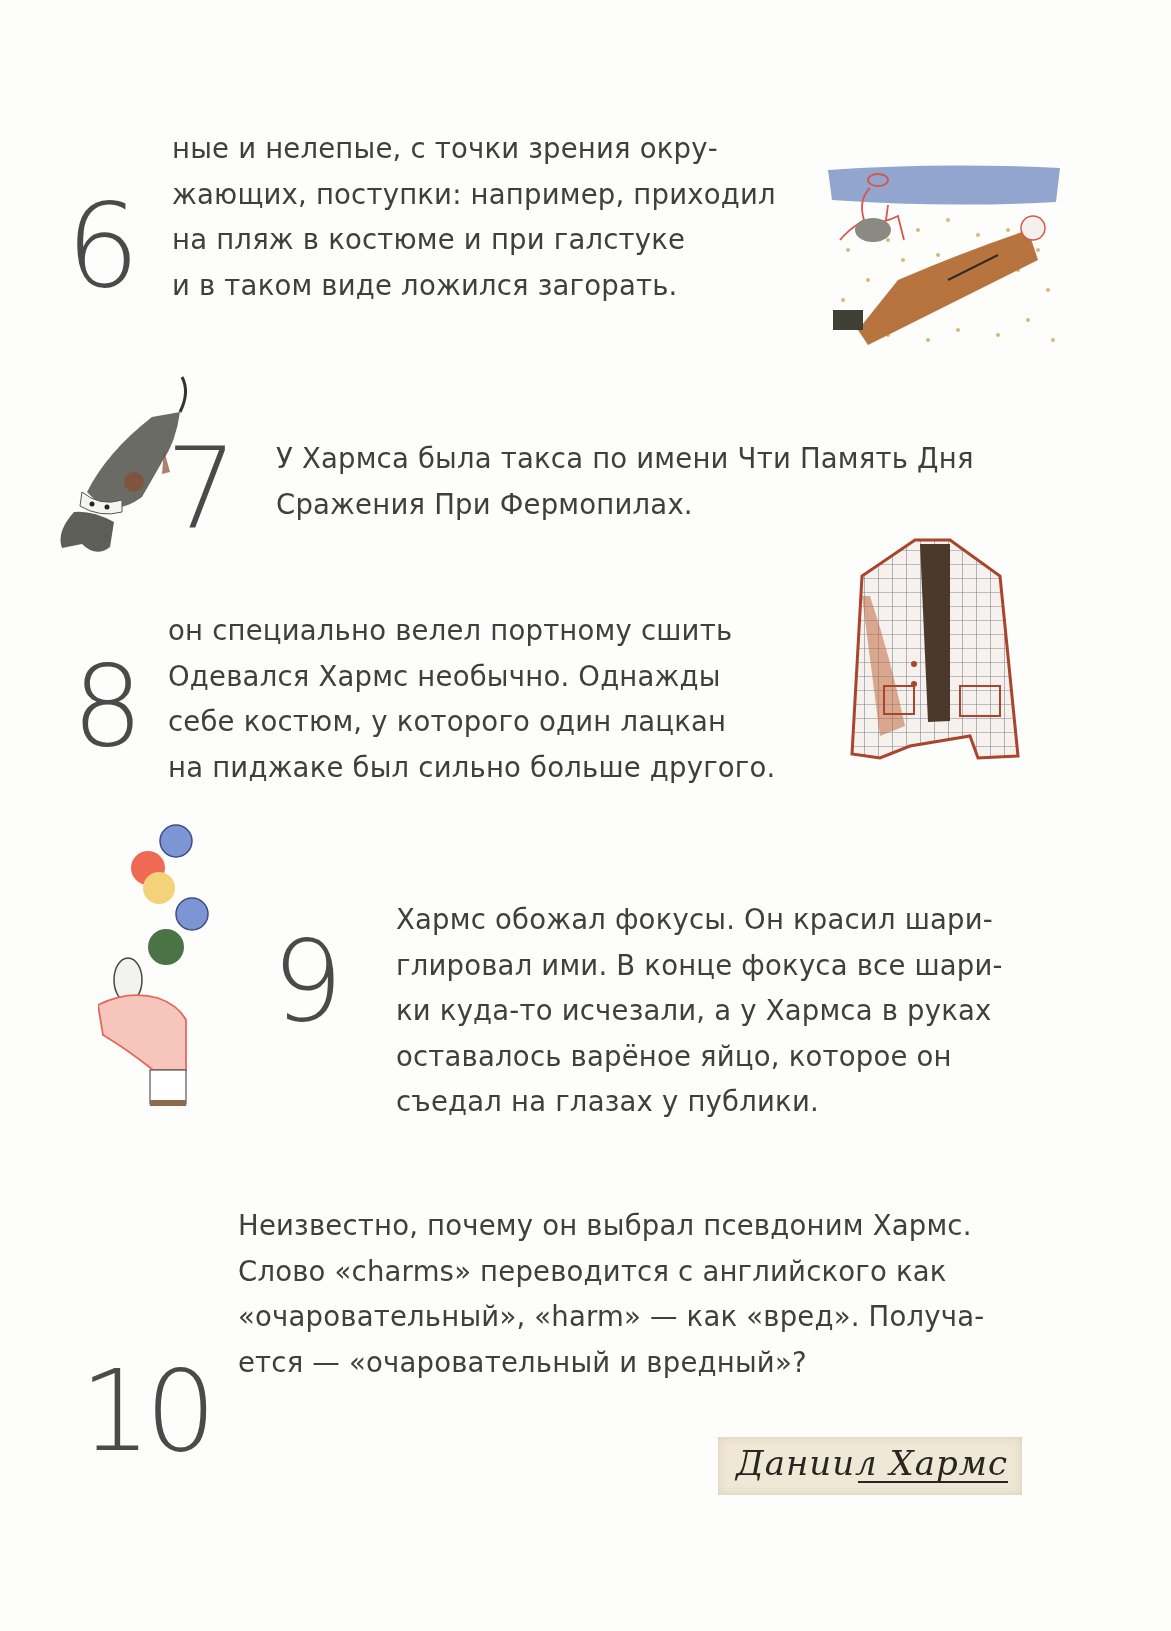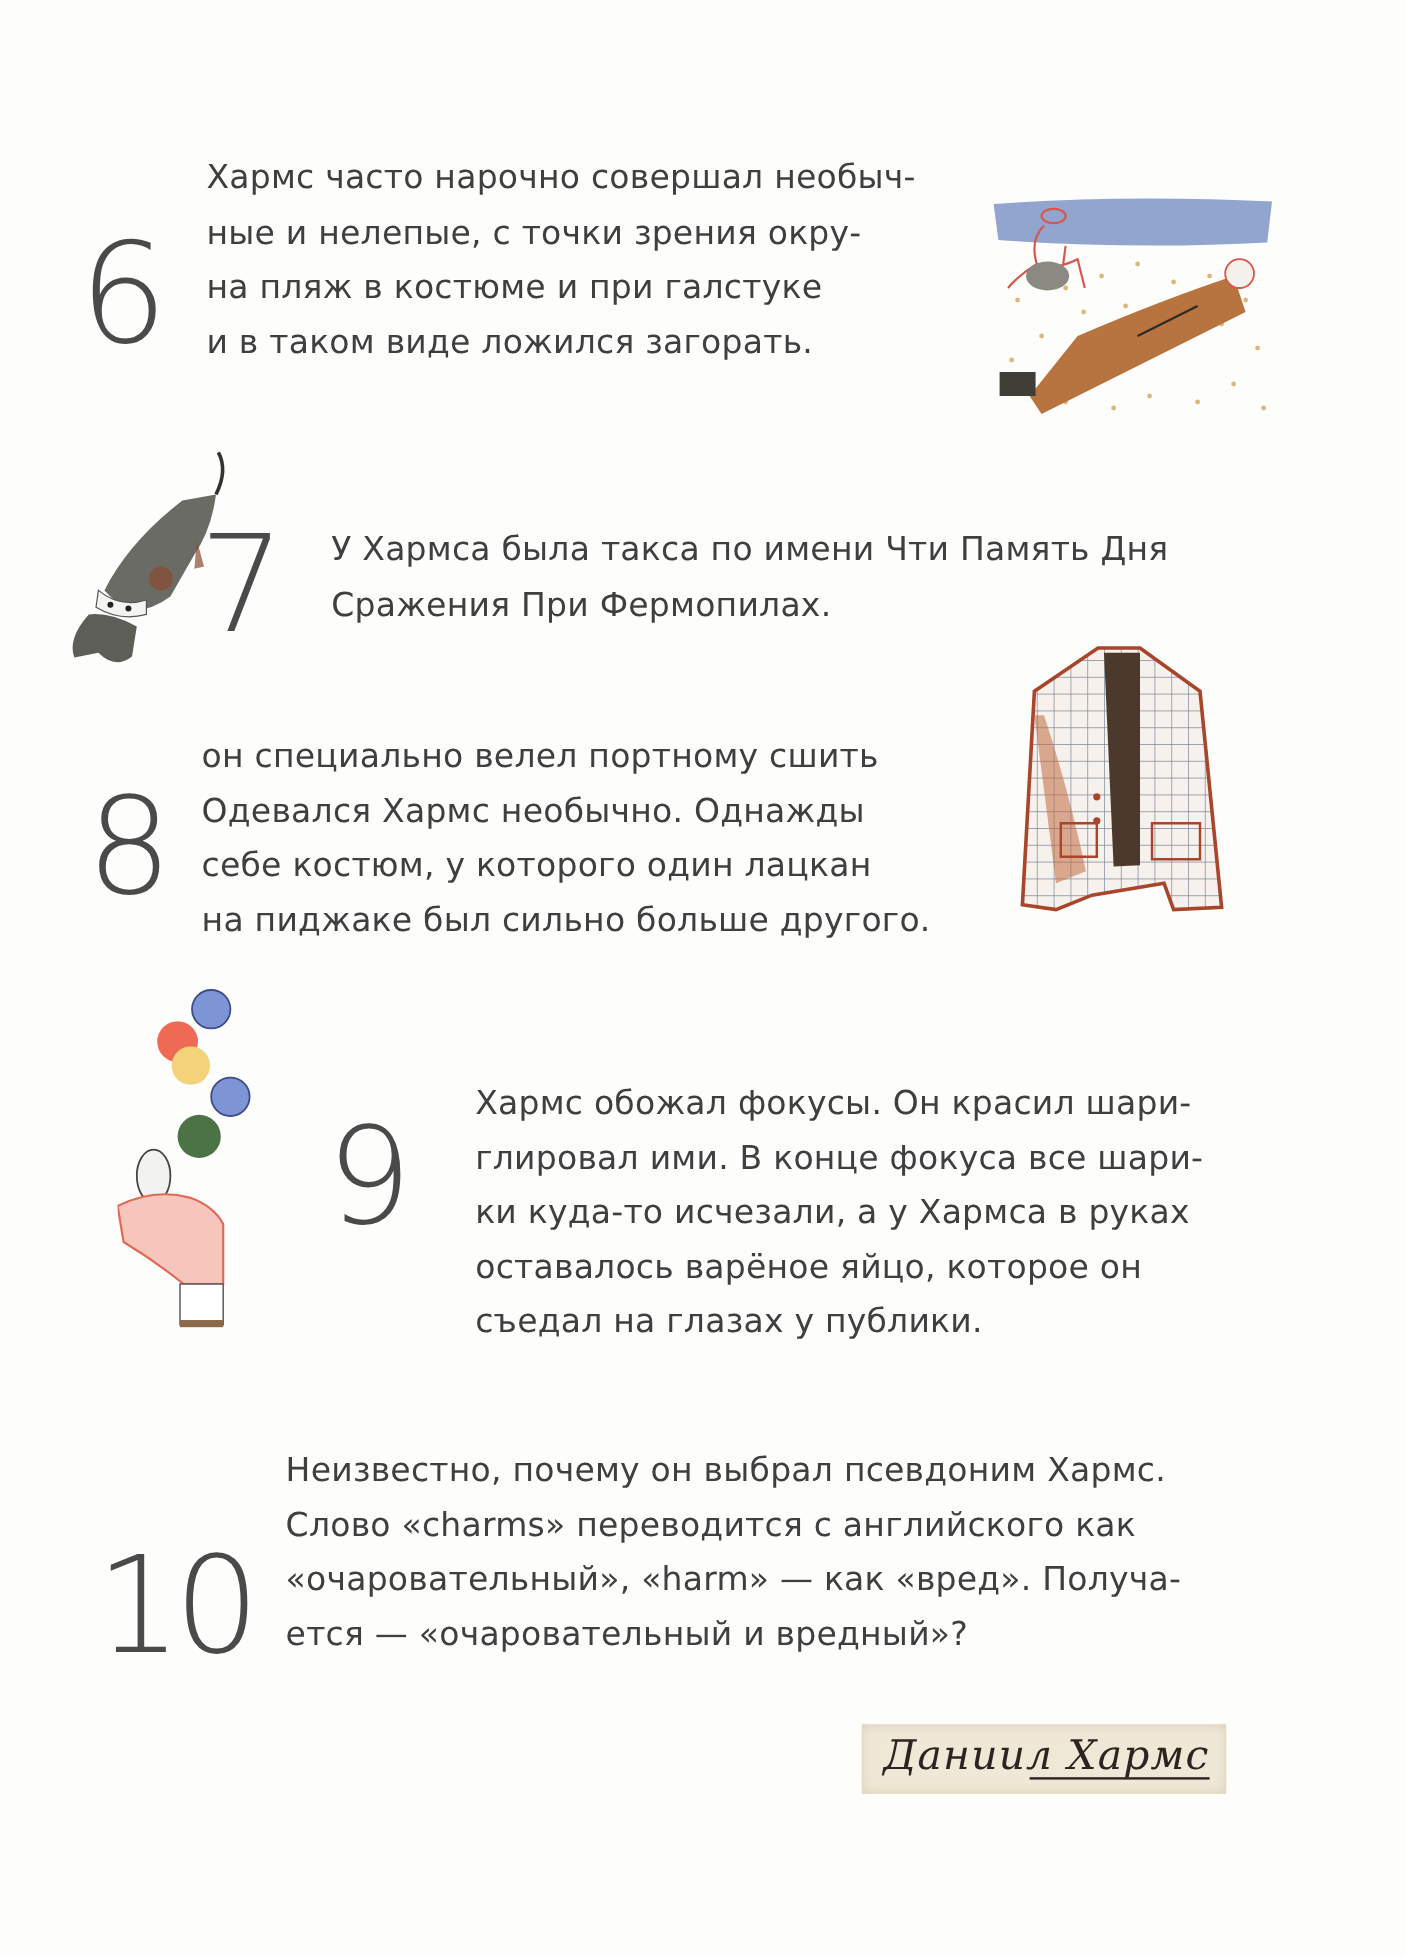--- a/index.html
+++ b/index.html
@@ -31,22 +31,22 @@
   }
   .signature .underline {
     position:absolute; left:140px; top:44px; width:150px; height:2px; background:#2a2520;
   }
 </style>
 </head>
 <body>
 
 <div class="num" style="left:66px; top:188px; font-size:116px;">6</div>
 <p class="para" style="left:172px; top:126px;">
-  <span>Хармс часто нарочно совершал необыч-</span>
   <span>ные и нелепые, с точки зрения окру-</span>
+  <span>жающих, поступки: например, приходил</span>
   <span>на пляж в костюме и при галстуке</span>
   <span>и в таком виде ложился загорать.</span>
 </p>
 <svg class="illus" style="left:828px; top:160px;" width="232" height="190" viewBox="0 0 232 190">
   <path d="M0 10 Q110 2 232 8 L228 42 Q120 48 4 40 Z" fill="#7f95c6" opacity="0.85"></path>
   <g fill="#d9b87a">
     <circle cx="20" cy="90" r="2"></circle>
       <circle cx="40" cy="120" r="2"></circle>
       <circle cx="60" cy="80" r="2"></circle>
     <circle cx="90" cy="70" r="2"></circle>
@@ -131,21 +131,21 @@
 </svg>
 <div class="num" style="left:272px; top:925px; font-size:112px;">9</div>
 <p class="para" style="left:396px; top:860px;margin-top:37px;">
   <span>Хармс обожал фокусы. Он красил шари-</span>
   <span>глировал ими. В конце фокуса все шари-</span>
   <span>ки куда-то исчезали, а у Хармса в руках</span>
   <span>оставалось варёное яйцо, которое он</span>
   <span>съедал на глазах у публики.</span>
 </p>
 
-<div class="num" style="left:80px; top:1283px; font-size:112px;">10</div>
+<div class="num" style="left:80px; top:1355px; font-size:112px;">10</div>
 <p class="para" style="left:238px; top:1203px;">
   <span>Неизвестно, почему он выбрал псевдоним Хармс.</span>
   <span>Слово «charms» переводится с английского как</span>
   <span>«очаровательный», «harm» — как «вред». Получа-</span>
   <span>ется — «очаровательный и вредный»?</span>
 </p>
 
 <div class="signature">
   <span>Даниил Хармс</span>
   <div class="underline"></div>

